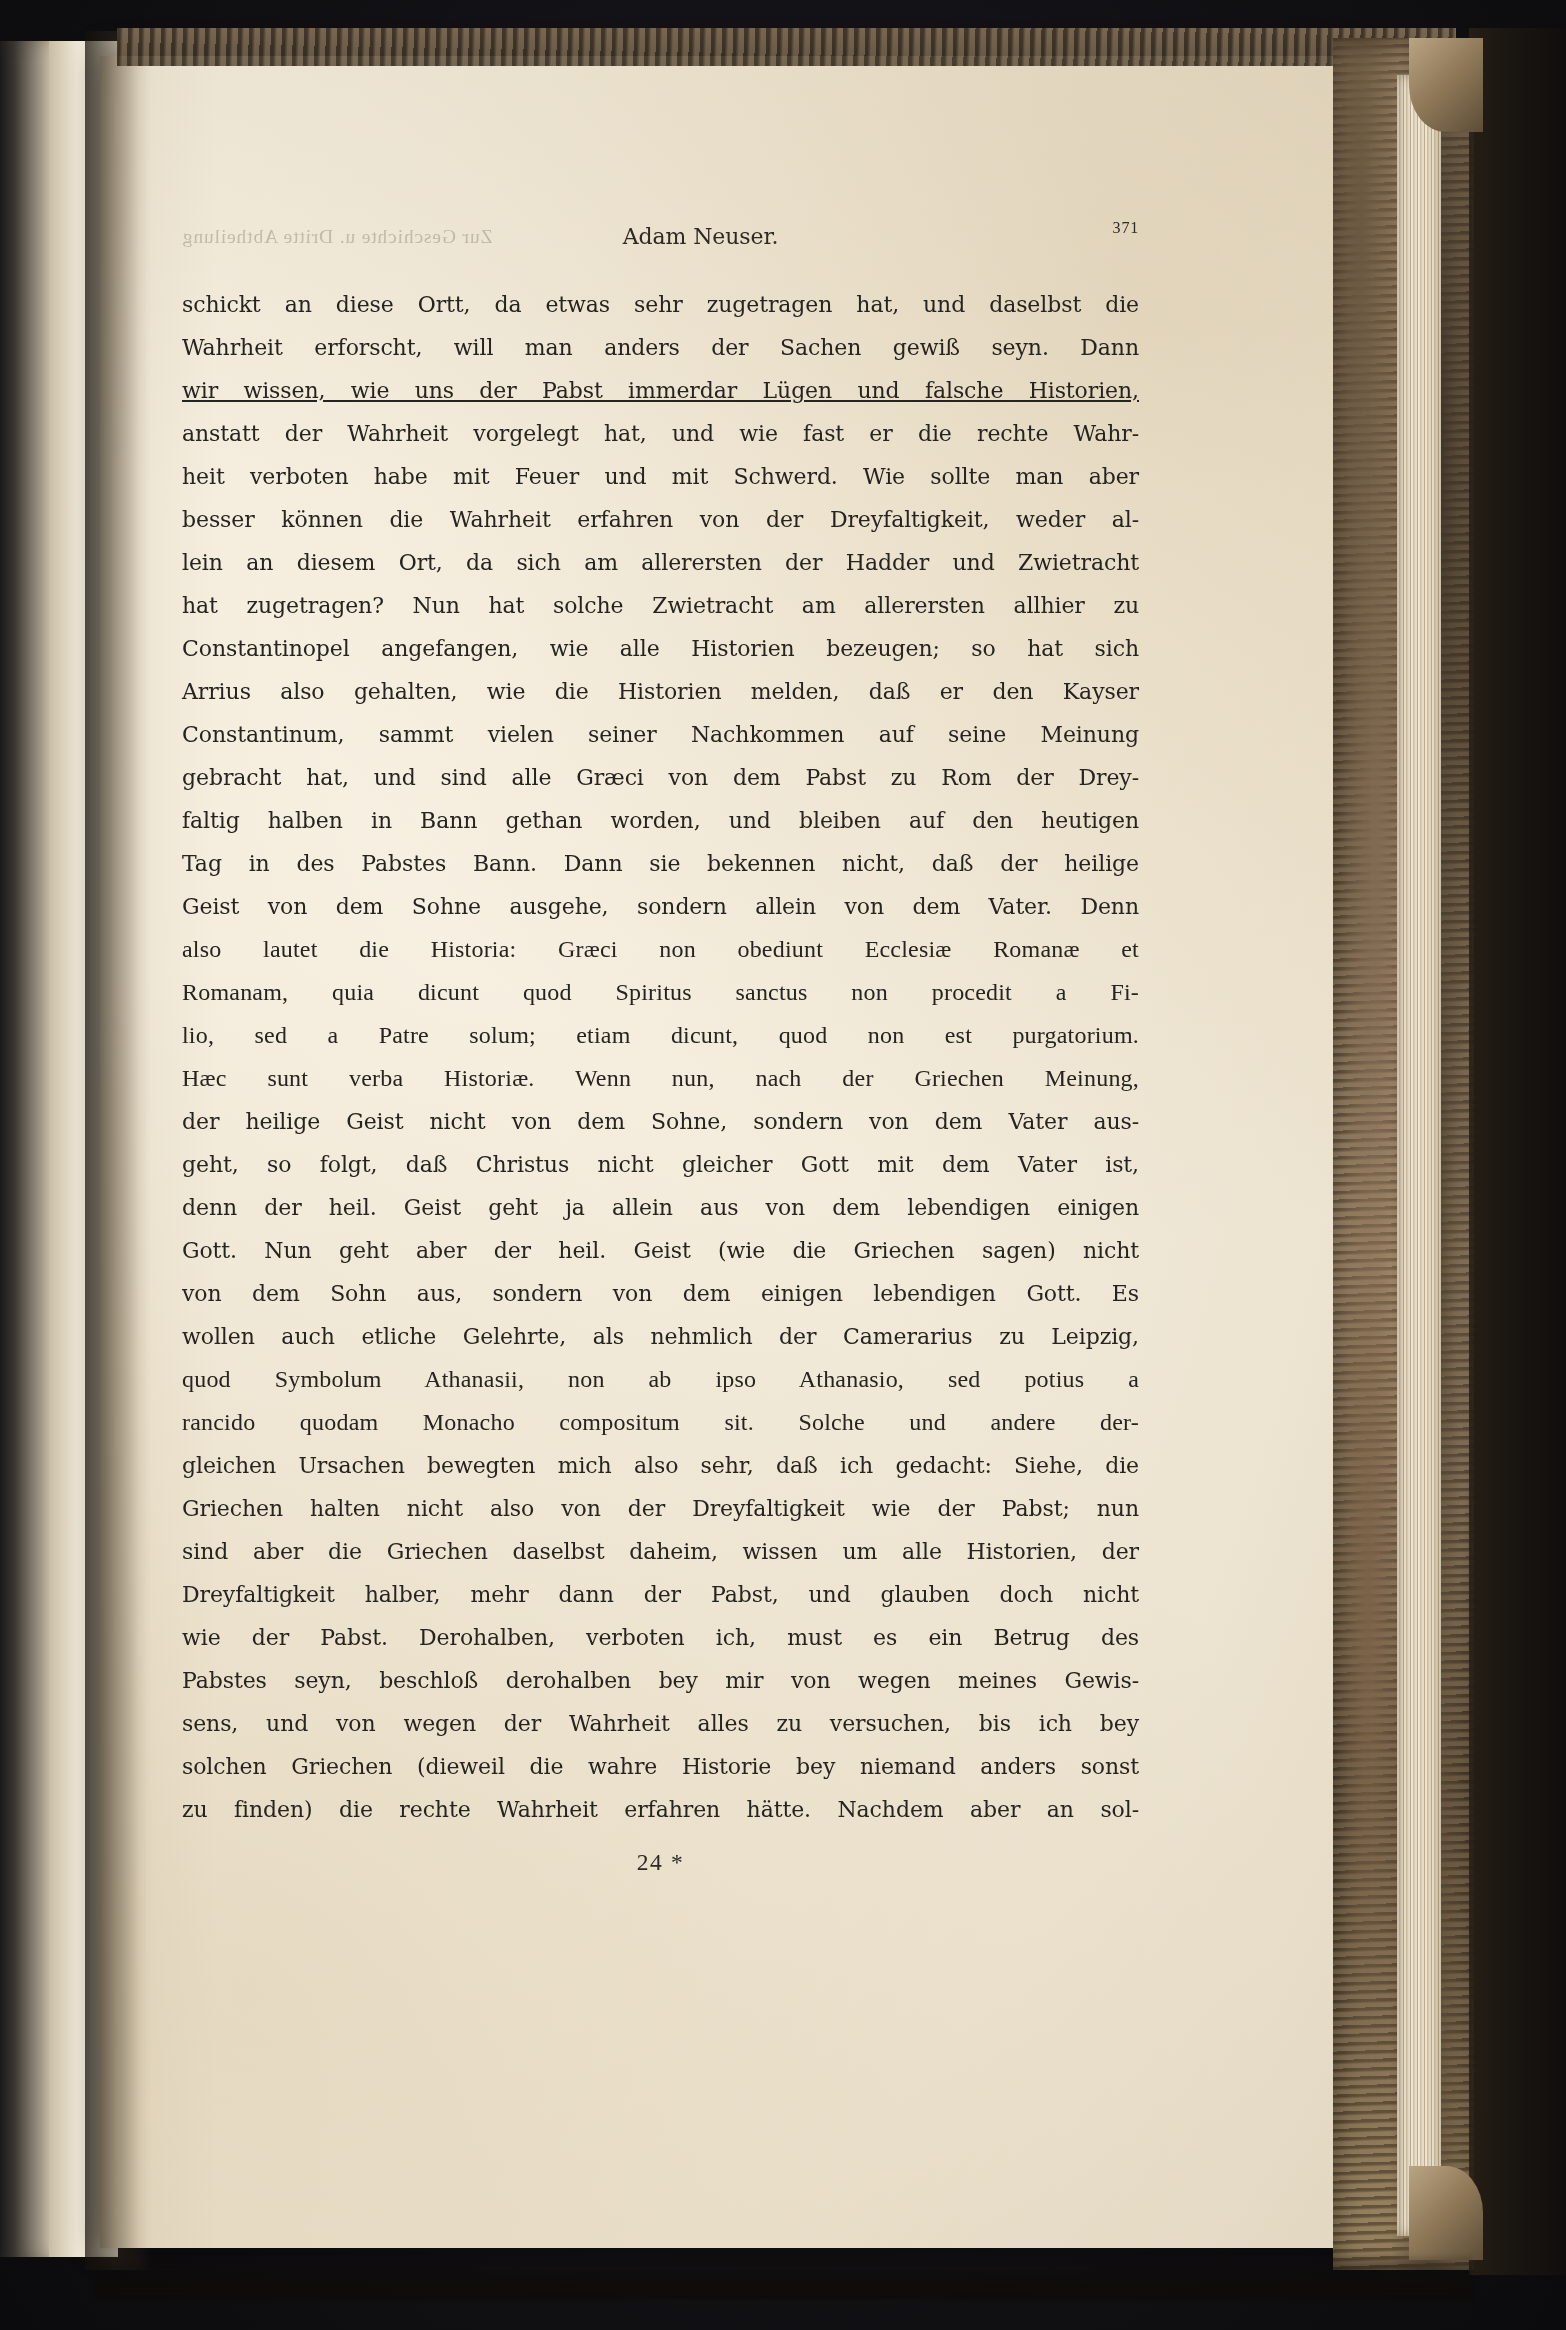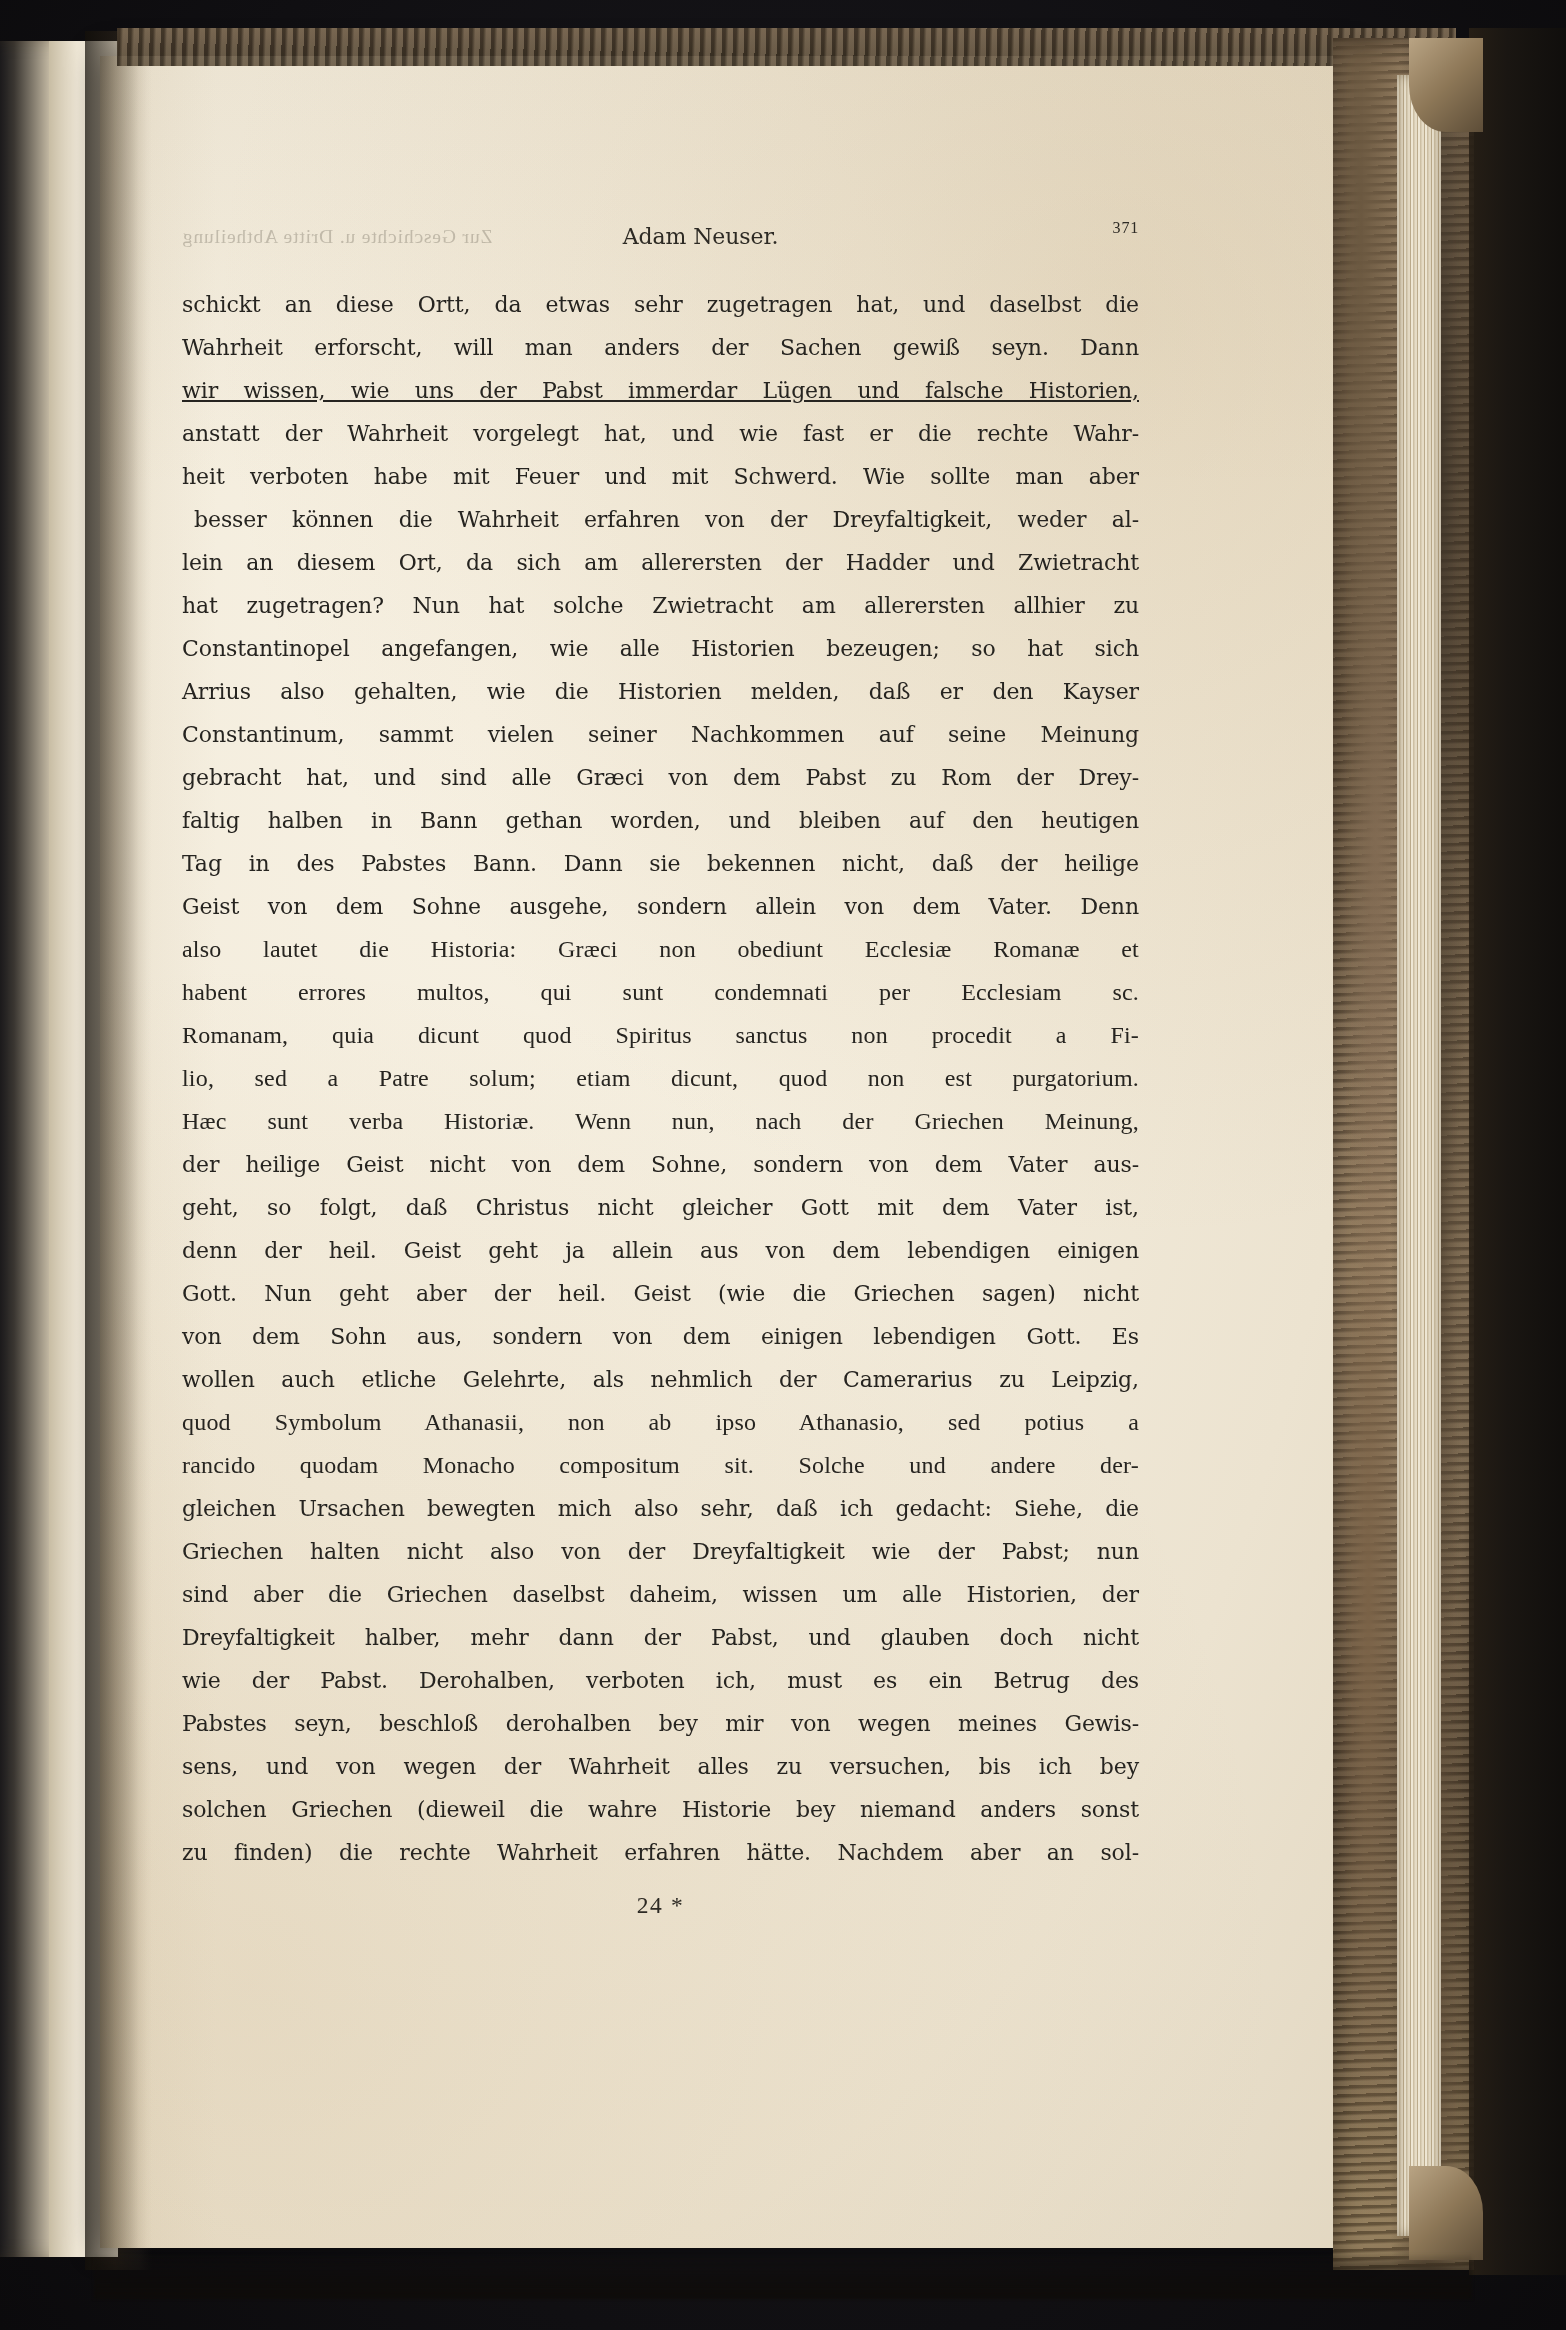--- a/index.html
+++ b/index.html
@@ -276,32 +276,31 @@
       <div class="runhead-folio">371</div>
     </div>
 
     <div class="body-text">
       <p id="body-lines">
           <span class="fraktur" style="display: block; text-align: justify; text-align-last: justify;">schickt an diese Ortt, da etwas sehr zugetragen hat, und daselbst die</span>
           <span class="fraktur" style="display: block; text-align: justify; text-align-last: justify;">Wahrheit erforscht, will man anders der Sachen gewiß seyn.  Dann</span>
           <span class="fraktur" style="display: block; text-align: justify; text-align-last: justify; text-decoration: underline;">wir wissen, wie uns der Pabst immerdar Lügen und falsche Historien,</span>
           <span class="fraktur" style="display: block; text-align: justify; text-align-last: justify;">anstatt der Wahrheit vorgelegt hat, und wie fast er die rechte Wahr-</span>
           <span class="fraktur" style="display: block; text-align: justify; text-align-last: justify;">heit verboten habe mit Feuer und mit Schwerd.  Wie sollte man aber</span>
-          <span class="fraktur" style="display: block; text-align: justify; text-align-last: justify; margin-left: 12px;">besser können die Wahrheit erfahren von der Dreyfaltigkeit, weder al-</span>
+          <span class="fraktur" style="display: block; text-align: justify; text-align-last: justify;">besser können die Wahrheit erfahren von der Dreyfaltigkeit, weder al-</span>
           <span class="fraktur" style="display: block; text-align: justify; text-align-last: justify;">lein an diesem Ort, da sich am allerersten der Hadder und Zwietracht</span>
           <span class="fraktur" style="display: block; text-align: justify; text-align-last: justify;">hat zugetragen?  Nun hat solche Zwietracht am allerersten allhier zu</span>
           <span class="fraktur" style="display: block; text-align: justify; text-align-last: justify;">Constantinopel angefangen, wie alle Historien bezeugen; so hat sich</span>
           <span class="fraktur" style="display: block; text-align: justify; text-align-last: justify;">Arrius also gehalten, wie die Historien melden, daß er den Kayser</span>
           <span class="fraktur" style="display: block; text-align: justify; text-align-last: justify;">Constantinum, sammt vielen seiner Nachkommen auf seine Meinung</span>
           <span class="fraktur" style="display: block; text-align: justify; text-align-last: justify;">gebracht hat, und sind alle Græci von dem Pabst zu Rom der Drey-</span>
           <span class="fraktur" style="display: block; text-align: justify; text-align-last: justify;">faltig halben in Bann gethan worden, und bleiben auf den heutigen</span>
           <span class="fraktur" style="display: block; text-align: justify; text-align-last: justify;">Tag in des Pabstes Bann.  Dann sie bekennen nicht, daß der heilige</span>
           <span class="fraktur" style="display: block; text-align: justify; text-align-last: justify;">Geist von dem Sohne ausgehe, sondern allein von dem Vater.  Denn</span>
           <span class="roman" style="display: block; text-align: justify; text-align-last: justify;">also lautet die Historia: Græci non obediunt Ecclesiæ Romanæ et</span>
-          <span class="roman" style="display: block; text-align: justify; text-align-last: justify;">habent errores multos, qui sunt condemnati per Ecclesiam sc.</span>
           <span class="roman" style="display: block; text-align: justify; text-align-last: justify;">Romanam, quia dicunt quod Spiritus sanctus non procedit a Fi-</span>
           <span class="roman" style="display: block; text-align: justify; text-align-last: justify;">lio, sed a Patre solum; etiam dicunt, quod non est purgatorium.</span>
           <span class="roman" style="display: block; text-align: justify; text-align-last: justify;">Hæc sunt verba Historiæ.  Wenn nun, nach der Griechen Meinung,</span>
           <span class="fraktur" style="display: block; text-align: justify; text-align-last: justify;">der heilige Geist nicht von dem Sohne, sondern von dem Vater aus-</span>
           <span class="fraktur" style="display: block; text-align: justify; text-align-last: justify;">geht, so folgt, daß Christus nicht gleicher Gott mit dem Vater ist,</span>
           <span class="fraktur" style="display: block; text-align: justify; text-align-last: justify;">denn der heil. Geist geht ja allein aus von dem lebendigen einigen</span>
           <span class="fraktur" style="display: block; text-align: justify; text-align-last: justify;">Gott.  Nun geht aber der heil. Geist (wie die Griechen sagen) nicht</span>
           <span class="fraktur" style="display: block; text-align: justify; text-align-last: justify;">von dem Sohn aus, sondern von dem einigen lebendigen Gott.  Es</span>
           <span class="fraktur" style="display: block; text-align: justify; text-align-last: justify;">wollen auch etliche Gelehrte, als nehmlich der Camerarius zu Leipzig,</span>
           <span class="roman" style="display: block; text-align: justify; text-align-last: justify;">quod Symbolum Athanasii, non ab ipso Athanasio, sed potius a</span>

